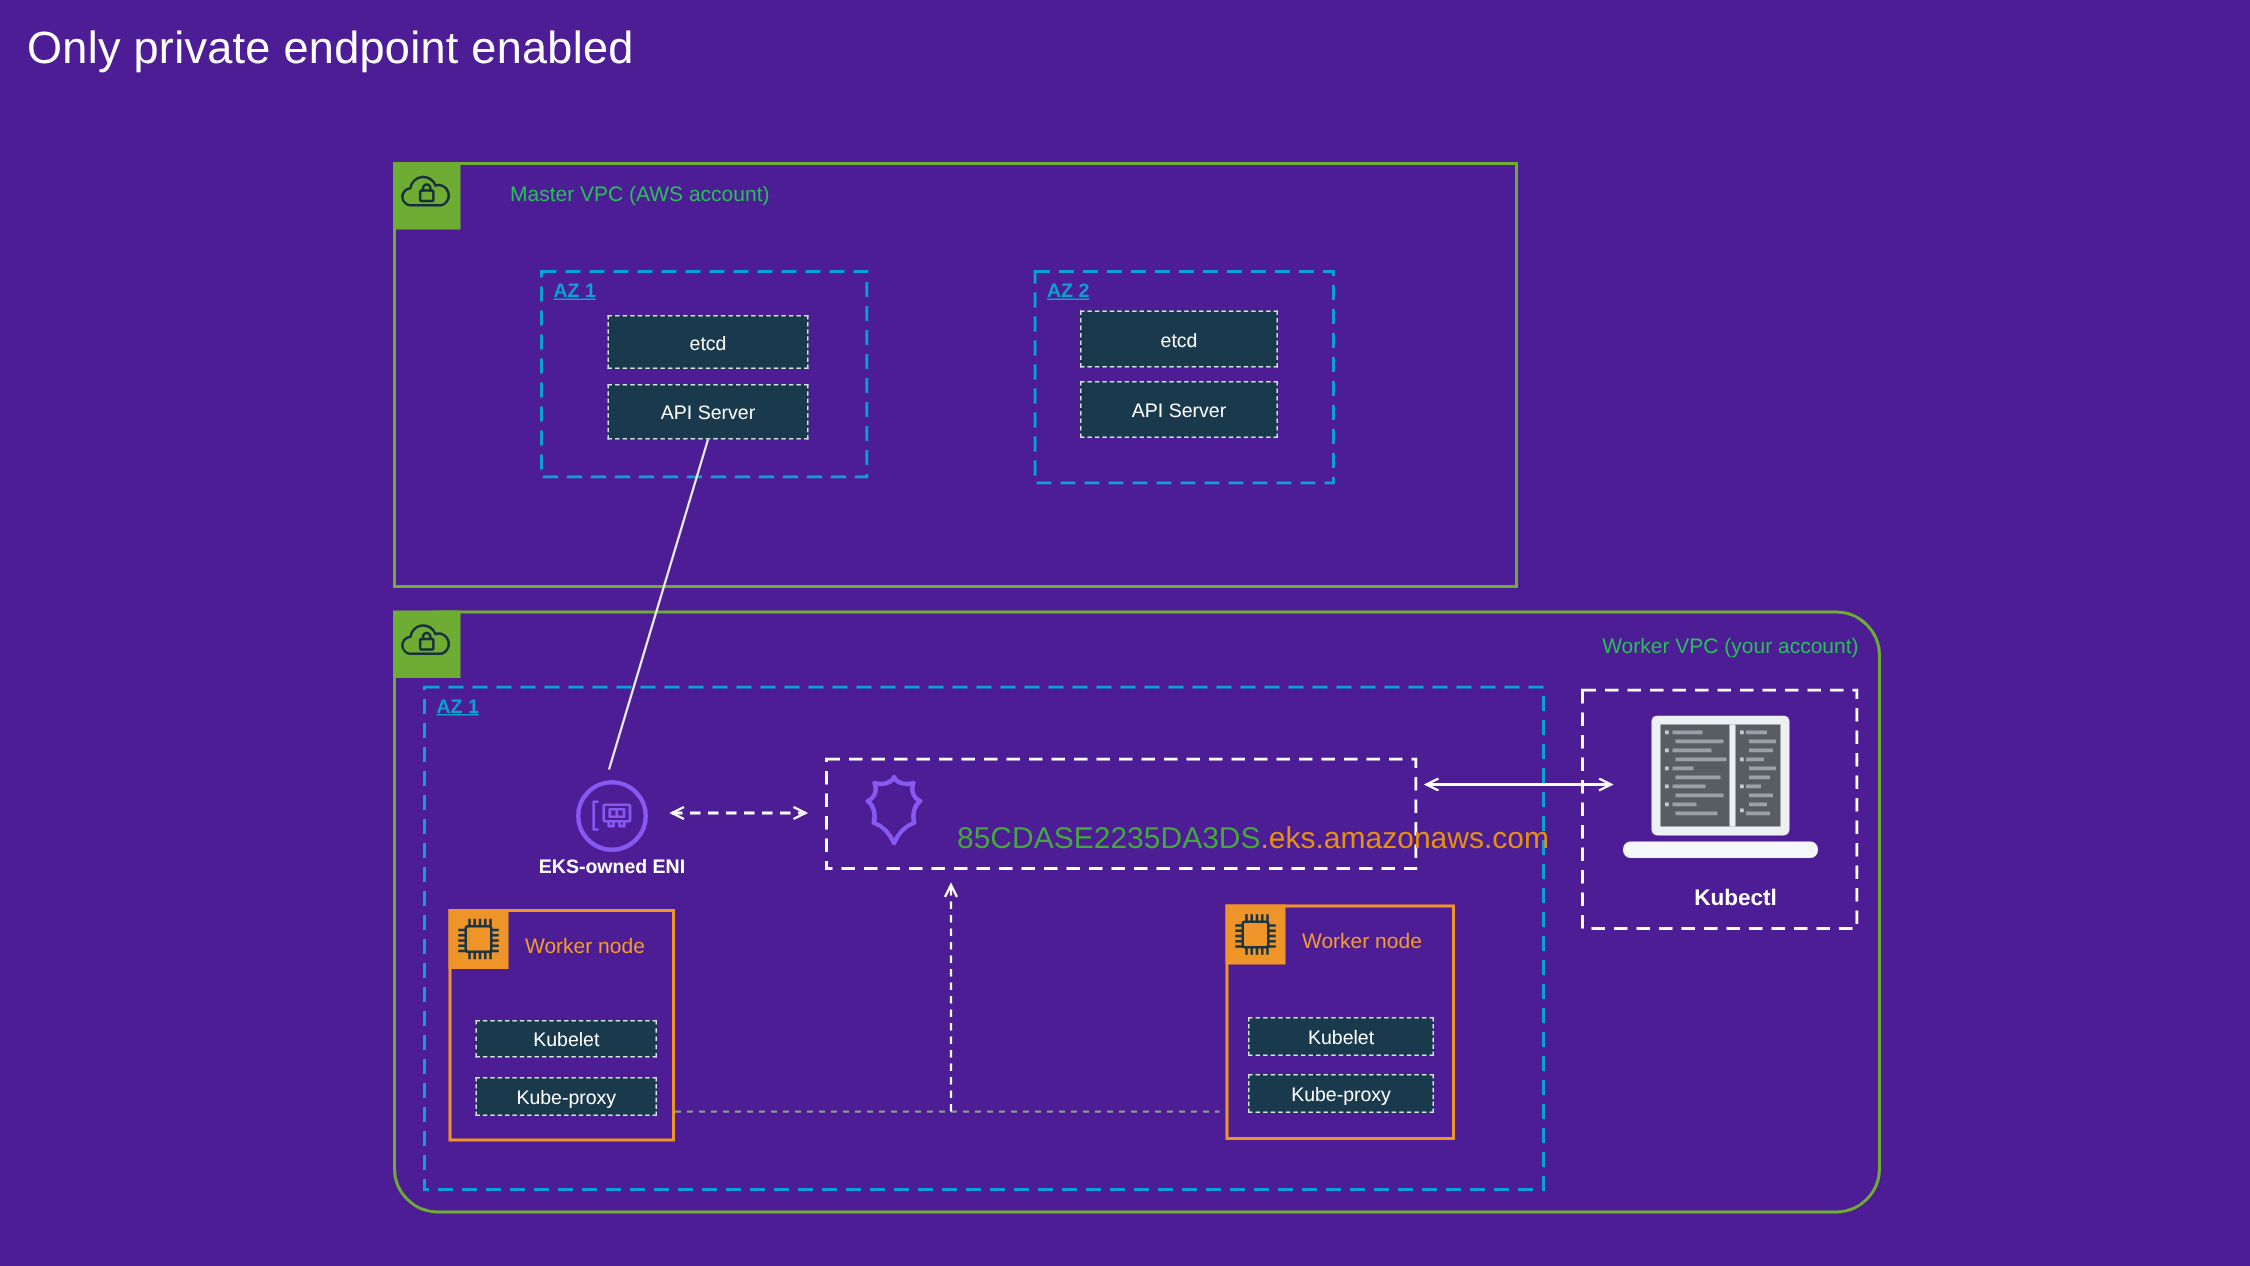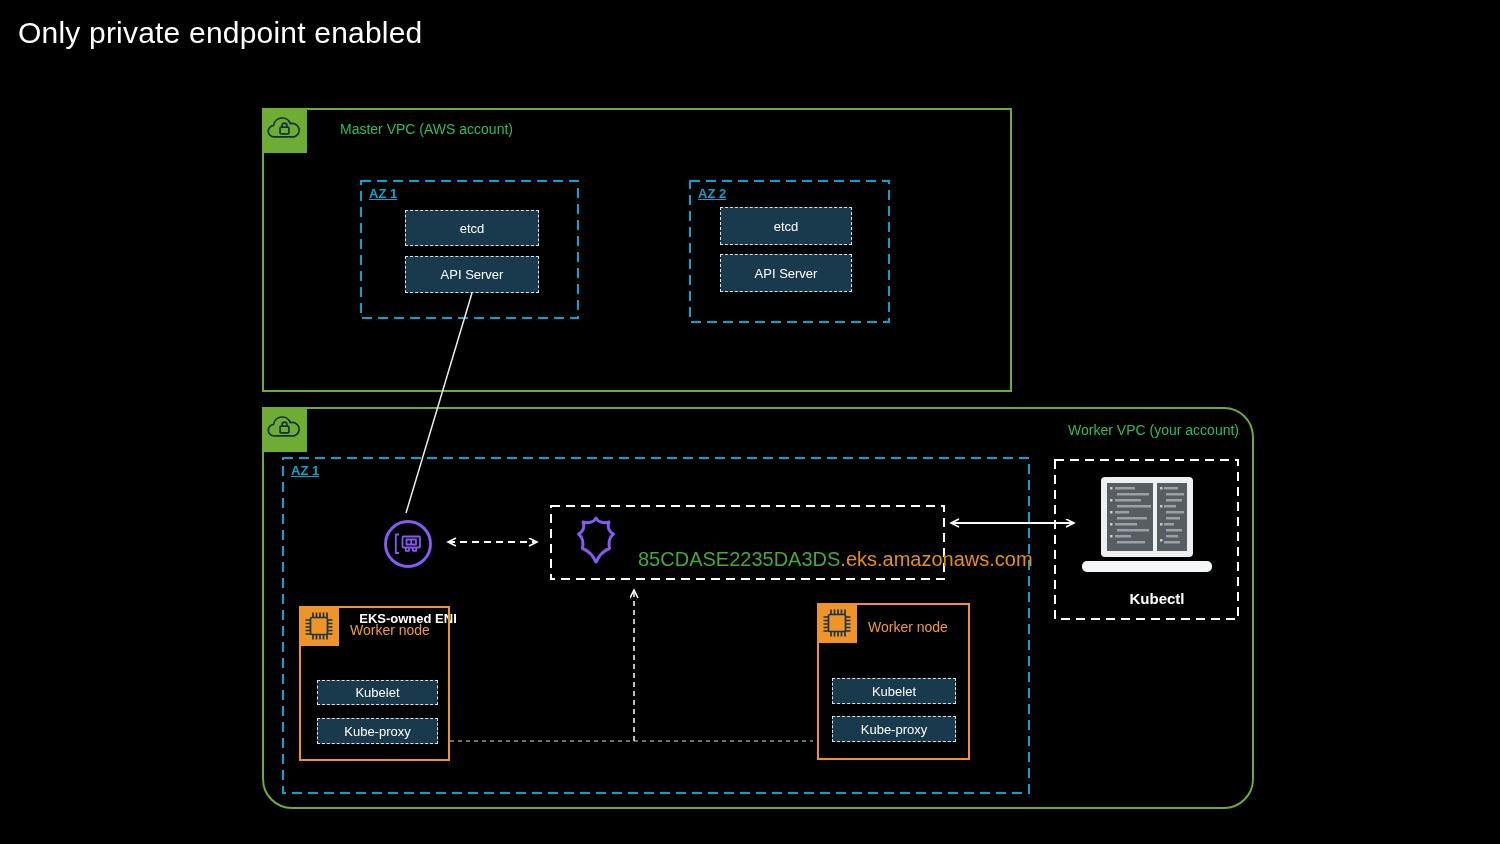--- a/index.html
+++ b/index.html
@@ -1,17 +1,17 @@
 <!DOCTYPE html>
 <html><head>
 <meta charset="utf-8">
 <style>
   html,body{margin:0;padding:0;background:#0d232e;}
   .canvas{
-    position:relative;width:1500px;height:844px;background:#000000;
+    position:relative;width:1500px;height:844px;background:#4c1d95;
     font-family:"Liberation Sans",sans-serif;overflow:hidden;
   }
   .abs{position:absolute;}
   .page-title{left:18px;top:16px;font-size:30px;color:#ffffff;letter-spacing:.2px;}
 
   
   .vpc{border:2px solid #6fac33;}
   .vpc-corner{top:-2px;left:-2px;width:45px;height:45px;background:#6fac33;
     display:flex;align-items:center;justify-content:center;}
   .vpc-label{font-size:14px;color:#2bbd5b;white-space:nowrap;}
@@ -107,21 +107,21 @@
         <svg width="30" height="24" viewBox="0 0 30 24">
           <g fill="none" stroke="#8659f0" stroke-width="1.8" stroke-linejoin="round">
             <path d="M6 2.5 H2.8 V21 H6"></path>
             <rect x="9.5" y="4.5" width="17.5" height="11" rx="1"></rect>
             <rect x="13.5" y="7.5" width="9.5" height="5"></rect>
             <path d="M18.2 7.5 v5"></path>
             <path d="M12.8 15.5 v3.3 h3.2 V15.5 M20 15.5 v3.3 h3.2 V15.5"></path>
           </g>
         </svg>
       </div>
-      <div class="abs eni-label" style="left:46px;top:113px;width:160px;margin-top:41px;">EKS-owned ENI</div>
+      <div class="abs eni-label" style="left:46px;top:113px;width:160px;">EKS-owned ENI</div>
 
       <div class="abs wbox" style="left:268px;top:48px;width:395px;height:75px;">
         <svg class="edge" width="395" height="75">
           <rect x="1" y="1" width="393" height="73" fill="none" stroke="#ffffff" stroke-width="2" stroke-dasharray="9 6"></rect>
         </svg>
         <svg class="abs" style="left:20px;top:8px;" width="52" height="58" viewBox="0 0 52 58">
           <path d="M26 5 C24 9.5 17.5 10.5 13 9 C15 14 13 19 8.5 21 C12.5 24 14 30 12.5 35.5 C18 37.5 23 42.5 26 49 C29 42.5 34 37.5 39.5 35.5 C38 30 39.5 24 43.5 21 C39 19 37 14 39 9 C34.5 10.5 28 9.5 26 5 Z" fill="none" stroke="#8659f0" stroke-width="3" stroke-linejoin="round"></path>
         </svg>
         <div class="abs phz-domain"><span class="pfx">85CDASE2235DA3DS</span><span class="sfx">.eks.amazonaws.com</span></div>
       </div>

